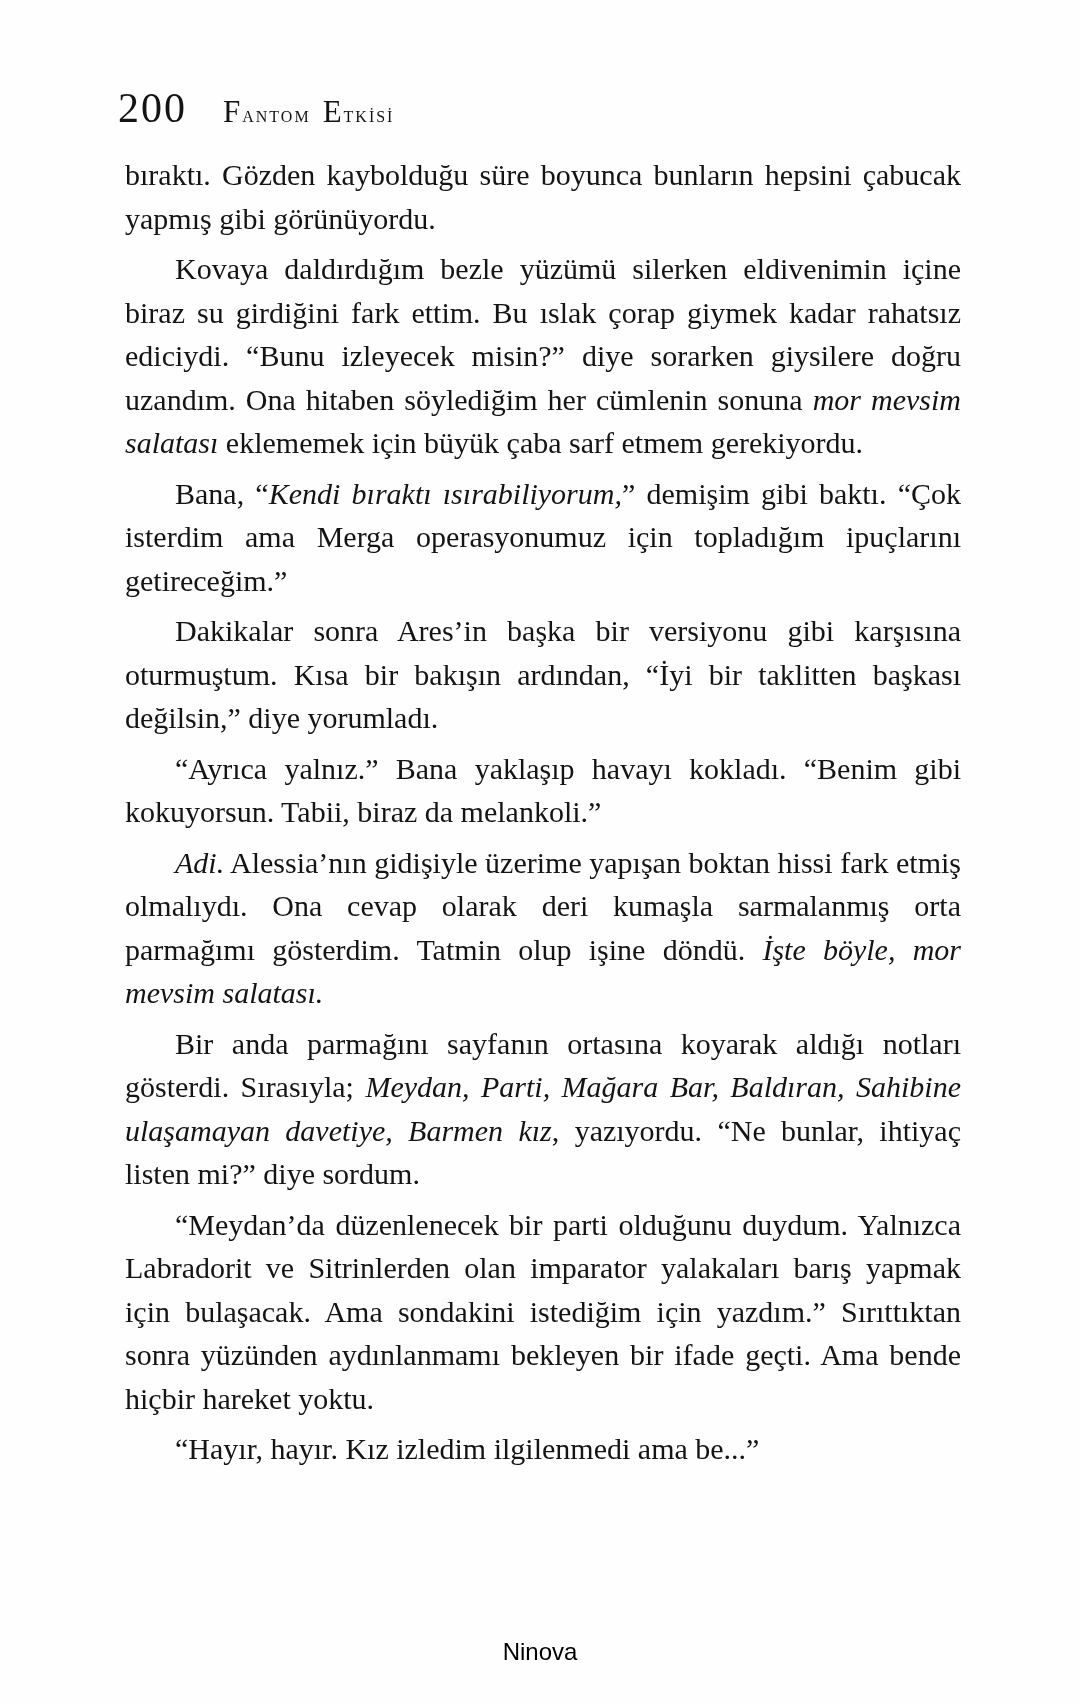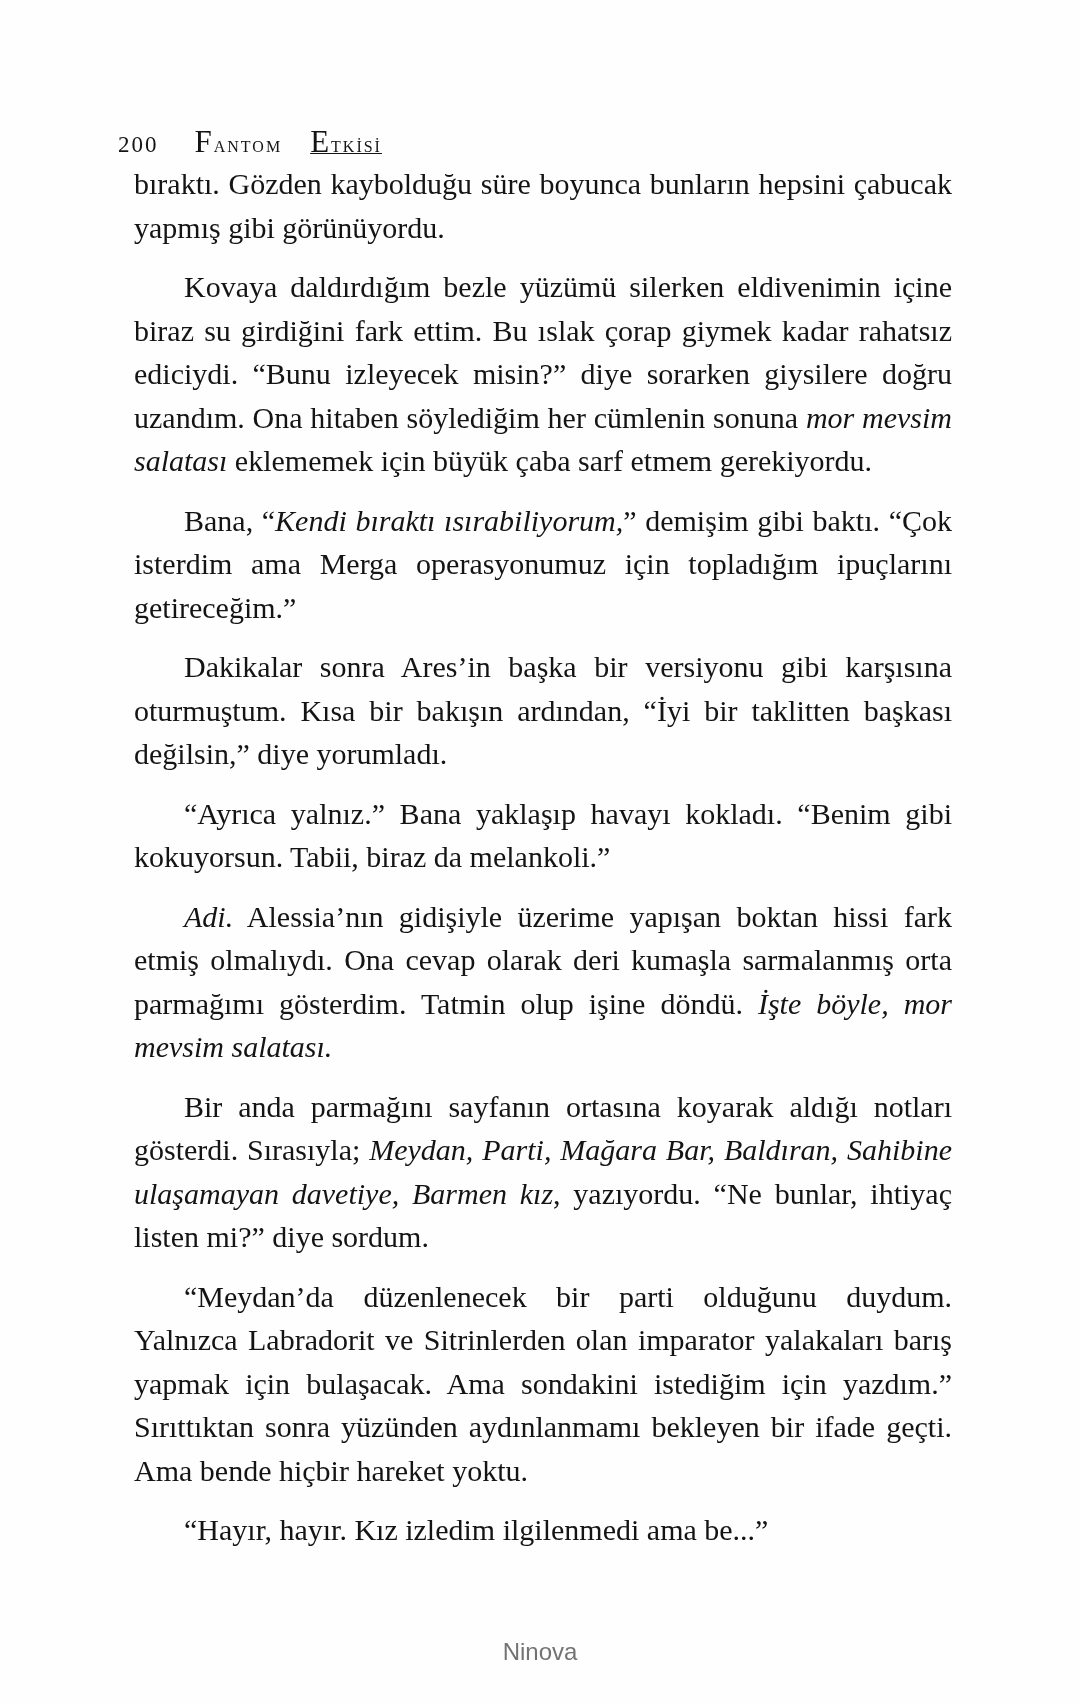--- a/index.html
+++ b/index.html
@@ -18,67 +18,65 @@
   }
   .header {
     position: absolute;
     top: 84px;
     left: 118px;
     display: flex;
     align-items: baseline;
     white-space: nowrap;
   }
   .pagenum {
-    font-size: 23px;
+    font-size: 42px;
     letter-spacing: 2px;
     margin-right: 36px;
-    margin-top: 48px;
   }
   .running-title {
     letter-spacing: 2px;
   }
   .hw {
     display: inline-block;
     font-size: 16px;
   }
   .hw::first-letter {
     font-size: 31px;
   }
   .hw + .hw {
-    margin-left: 28px;
-    text-decoration: underline;
+    margin-left: 12px;
   }
   .body-text {
     position: absolute;
     top: 146px;
     left: 118px;
     width: 850px;
     font-size: 30px;
     line-height: 43.5px;
     text-align: justify;
   }
   .para {
-    margin: 16px;
+    margin: 7px;
     padding: 0;
   }
   .para.indent {
     text-indent: 50px;
   }
   .it {
     font-style: italic;
   }
   .footer {
     position: absolute;
     top: 1638px;
     left: 0;
     width: 1080px;
     text-align: center;
     font-family: "Liberation Sans", "DejaVu Sans", sans-serif;
     font-size: 24px;
-    color: #737373;
+    color: #000000;
   }
 </style>
 </head>
 <body>
 
 <div class="page">
 
   <div class="header">
     <span class="pagenum">200</span>
     <span class="running-title"><span class="hw">FANTOM</span><span class="hw">ETKİSİ</span></span>

